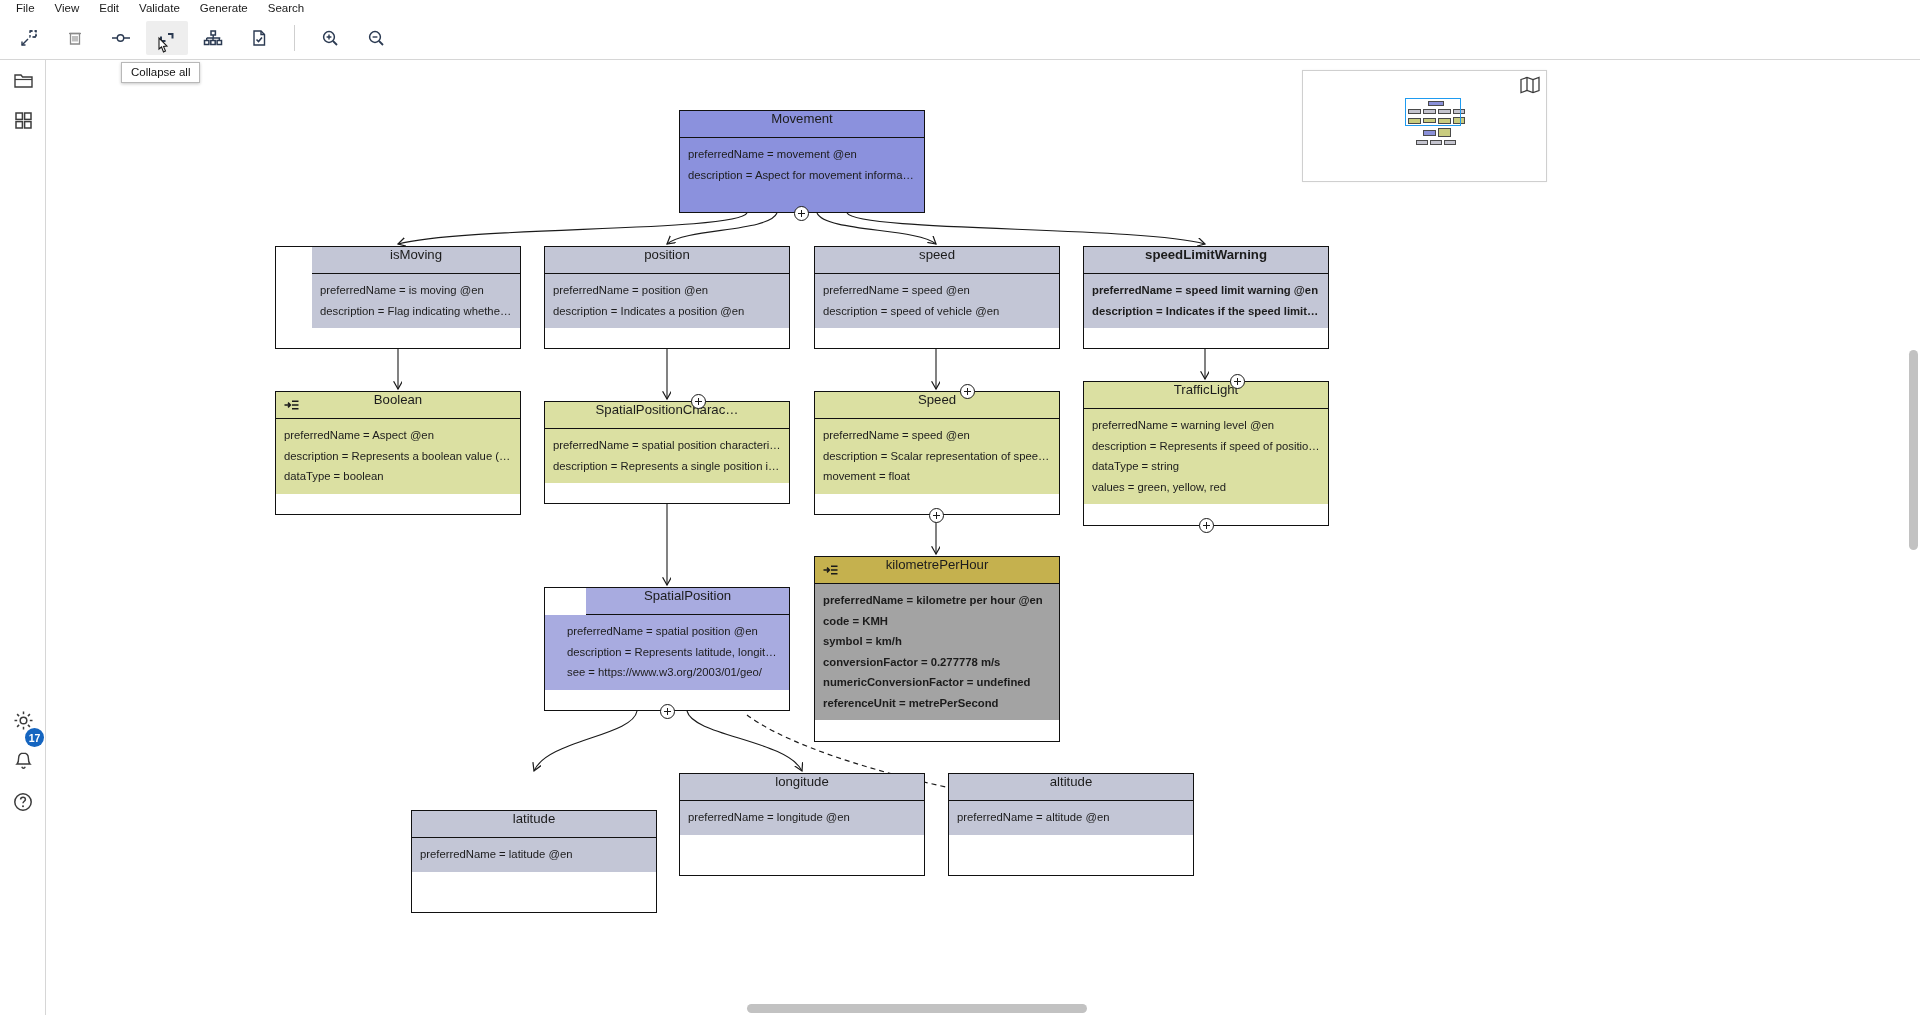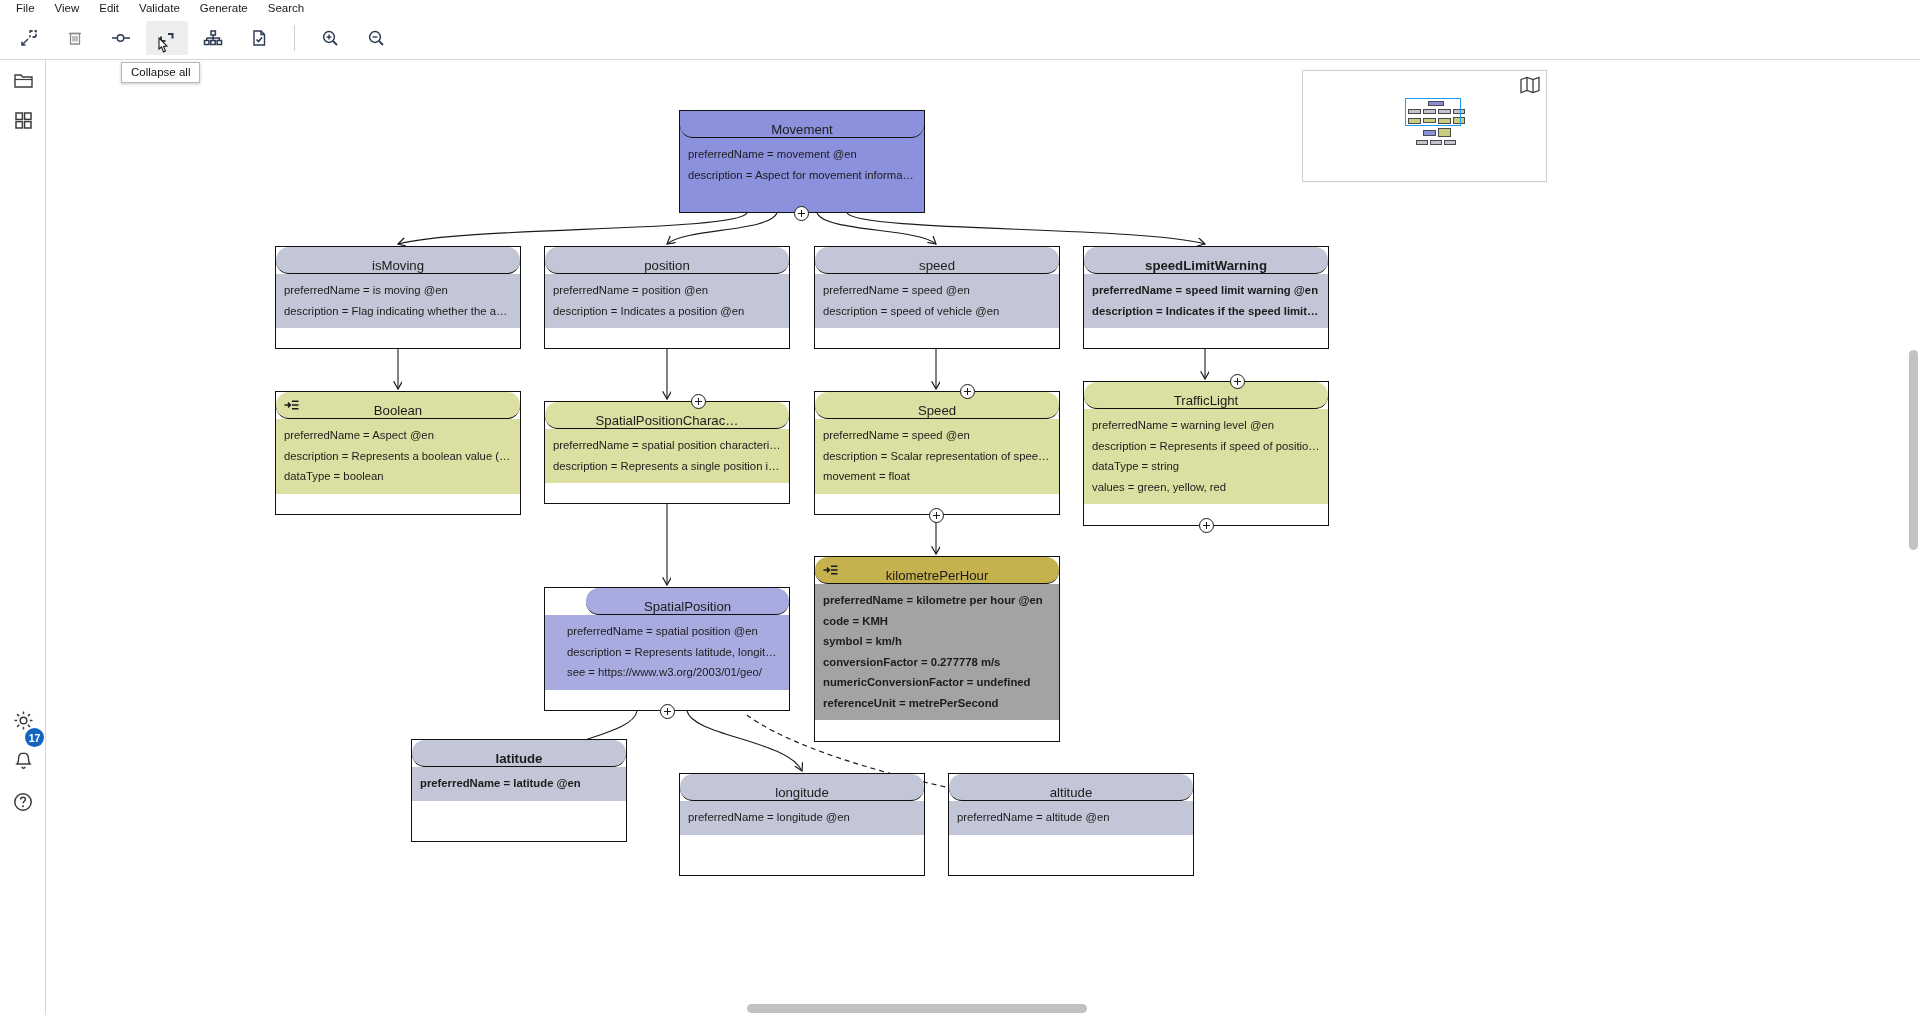--- a/index.html
+++ b/index.html
@@ -103,23 +103,23 @@
     position: absolute; left: 700px; top: 2px; width: 340px; height: 9px;
     background: #c2c2c2; border-radius: 5px;
   }
 
   
   .node {
     position: absolute; border: 1.6px solid #111111;
     font-size: 11.3px; color: #1a1a1a; z-index: 10;
   }
   .node-header {
-    height: 27px; display: flex; align-items: flex-end; justify-content: center;
+    height: 27px; display: flex; align-items: flex-start; justify-content: center;
     position: relative; border-bottom: 1.6px solid #111111;
-    font-size: 13.2px; color: #1c1c1c; border-radius: 13px;
+    font-size: 13.2px; color: #1c1c1c;
   }
   .node-header .hdr-icon {
     position: absolute; left: 8px; top: 50%; transform: translateY(-50%);
     display: flex; align-items: center;
   }
   .node-body { padding: 6px 8px 7px 8px; }
   .attr {
     line-height: 20.5px; white-space: nowrap; overflow: hidden;
     text-overflow: ellipsis; font-size: 11.3px; color: #1c1c1c;
   }
@@ -310,21 +310,21 @@
     <div id="nodes-layer">
         <div class="node n-aspect" style="left: 632px; top: 50px; width: 246px; height: 103px;">
           <div class="node-header">
             <span>Movement</span>
           </div>
           <div class="node-body">
             <div class="attr">preferredName = movement @en</div>
             <div class="attr">description = Aspect for movement information @en</div>
           </div>
         </div>
-        <div class="node n-prop" style="left: 228px; top: 186px; width: 246px; height: 103px;">
+        <div class="node n-prop" style="left: 228px; top: 186px; width: 246px; height: 103px; padding-left: 36px;">
           <div class="node-header">
             <span>isMoving</span>
           </div>
           <div class="node-body">
             <div class="attr">preferredName = is moving @en</div>
             <div class="attr">description = Flag indicating whether the asset is c…</div>
           </div>
         </div>
         <div class="node n-prop" style="left: 497px; top: 186px; width: 246px; height: 103px;">
           <div class="node-header">
@@ -421,21 +421,21 @@
         <div class="node n-entity" style="left: 497px; top: 527px; width: 246px; height: 124px;">
           <div class="node-header">
             <span>SpatialPosition</span>
           </div>
           <div class="node-body">
             <div class="attr">preferredName = spatial position @en</div>
             <div class="attr">description = Represents latitude, longitude and alt…</div>
             <div class="attr">see = https://www.w3.org/2003/01/geo/</div>
           </div>
         </div>
-        <div class="node n-prop" style="left: 364px; top: 679px; width: 216px; height: 103px; font-weight: bold;">
+        <div class="node n-prop" style="left: 364px; top: 750px; width: 246px; height: 103px;">
           <div class="node-header">
             <span>latitude</span>
           </div>
           <div class="node-body">
             <div class="attr">preferredName = latitude @en</div>
           </div>
         </div>
         <div class="node n-prop" style="left: 632px; top: 713px; width: 246px; height: 103px;">
           <div class="node-header">
             <span>longitude</span>

